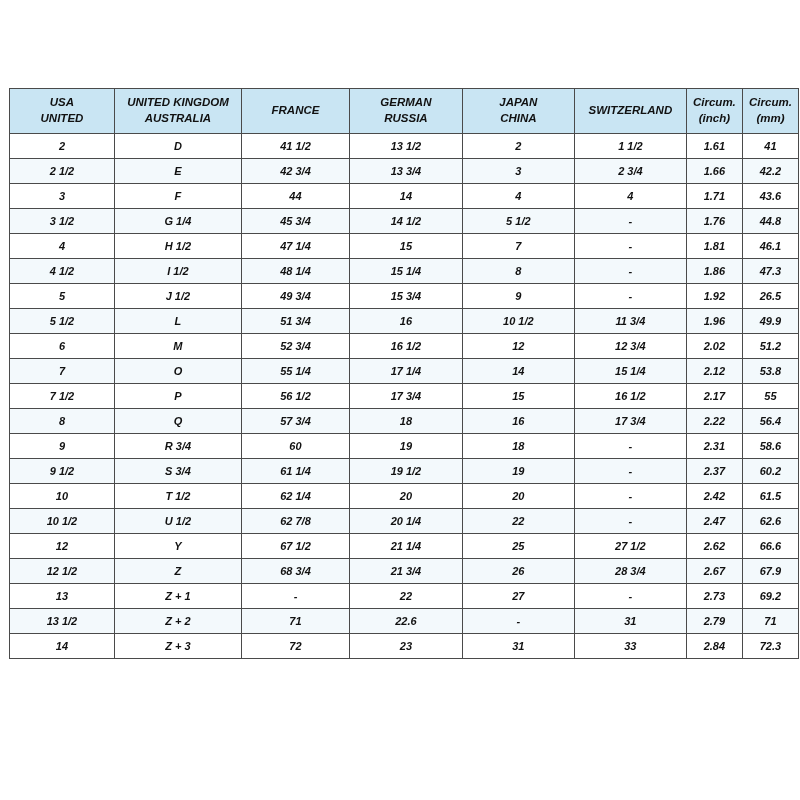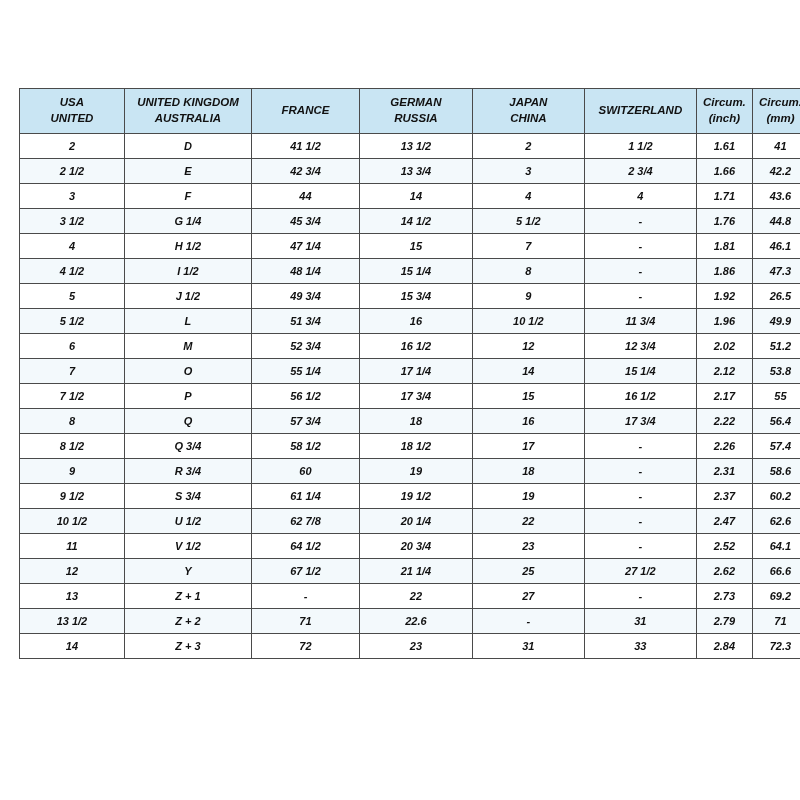--- a/index.html
+++ b/index.html
@@ -10,21 +10,21 @@
   body {
     width: 800px;
     height: 800px;
     font-family: "Liberation Sans", sans-serif;
     color: #111111;
   }
   .page {
     box-sizing: border-box;
     width: 800px;
     height: 624px;
-    padding: 88px 5px 0 19px;
+    padding: 88px 5px 0 9px;
   }
   table.size-table {
     border-collapse: collapse;
     width: 790px;
     table-layout: fixed;
     border: 1px solid #3c3c3c;
   }
   .size-table th,
   .size-table td {
     border: 1px solid #4a4a4a;
@@ -216,80 +216,80 @@
           <td>8</td>
           <td>Q</td>
           <td>57 3/4</td>
           <td>18</td>
           <td>16</td>
           <td>17 3/4</td>
           <td>2.22</td>
           <td>56.4</td>
         </tr>
         <tr>
-          <td>8 1/2</td>
-          <td>Q 3/4</td>
-          <td>58 1/2</td>
-          <td>18 1/2</td>
-          <td>17</td>
-          <td>-</td>
-          <td>2.26</td>
-          <td>57.4</td>
-        </tr>
-        <tr>
           <td>9</td>
           <td>R 3/4</td>
           <td>60</td>
           <td>19</td>
           <td>18</td>
           <td>-</td>
           <td>2.31</td>
           <td>58.6</td>
         </tr>
         <tr>
           <td>9 1/2</td>
           <td>S 3/4</td>
           <td>61 1/4</td>
           <td>19 1/2</td>
           <td>19</td>
           <td>-</td>
           <td>2.37</td>
           <td>60.2</td>
         </tr>
         <tr>
+          <td>10</td>
+          <td>T 1/2</td>
+          <td>62 1/4</td>
+          <td>20</td>
+          <td>20</td>
+          <td>-</td>
+          <td>2.42</td>
+          <td>61.5</td>
+        </tr>
+        <tr>
           <td>10 1/2</td>
           <td>U 1/2</td>
           <td>62 7/8</td>
           <td>20 1/4</td>
           <td>22</td>
           <td>-</td>
           <td>2.47</td>
           <td>62.6</td>
-        </tr>
-        <tr>
-          <td>11</td>
-          <td>V 1/2</td>
-          <td>64 1/2</td>
-          <td>20 3/4</td>
-          <td>23</td>
-          <td>-</td>
-          <td>2.52</td>
-          <td>64.1</td>
         </tr>
         <tr>
           <td>12</td>
           <td>Y</td>
           <td>67 1/2</td>
           <td>21 1/4</td>
           <td>25</td>
           <td>27 1/2</td>
           <td>2.62</td>
           <td>66.6</td>
         </tr>
         <tr>
+          <td>12 1/2</td>
+          <td>Z</td>
+          <td>68 3/4</td>
+          <td>21 3/4</td>
+          <td>26</td>
+          <td>28 3/4</td>
+          <td>2.67</td>
+          <td>67.9</td>
+        </tr>
+        <tr>
           <td>13</td>
           <td>Z + 1</td>
           <td>-</td>
           <td>22</td>
           <td>27</td>
           <td>-</td>
           <td>2.73</td>
           <td>69.2</td>
         </tr>
         <tr>

